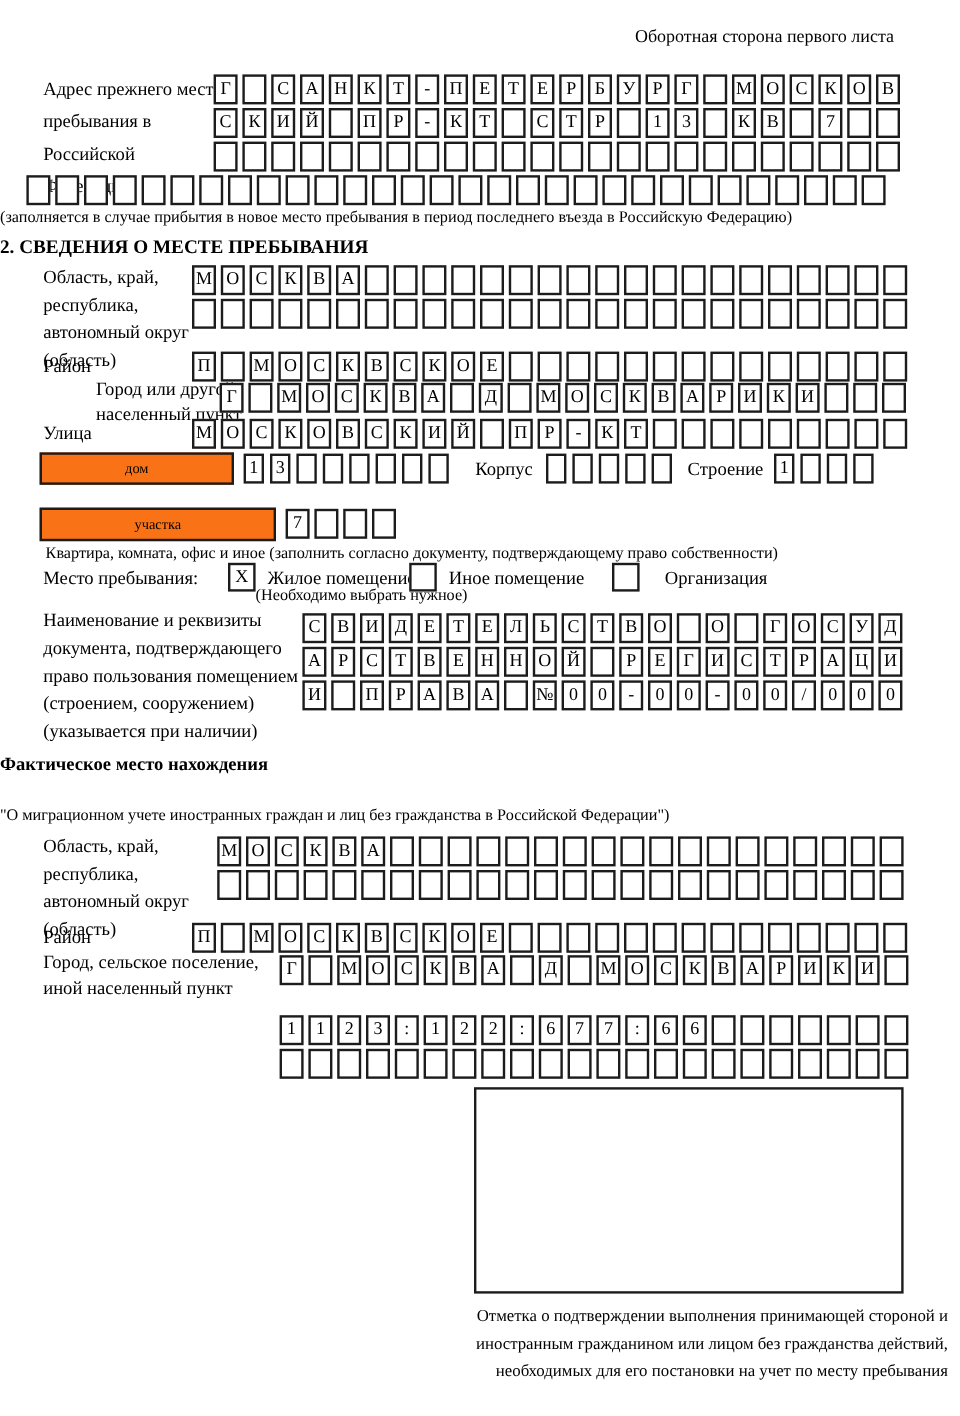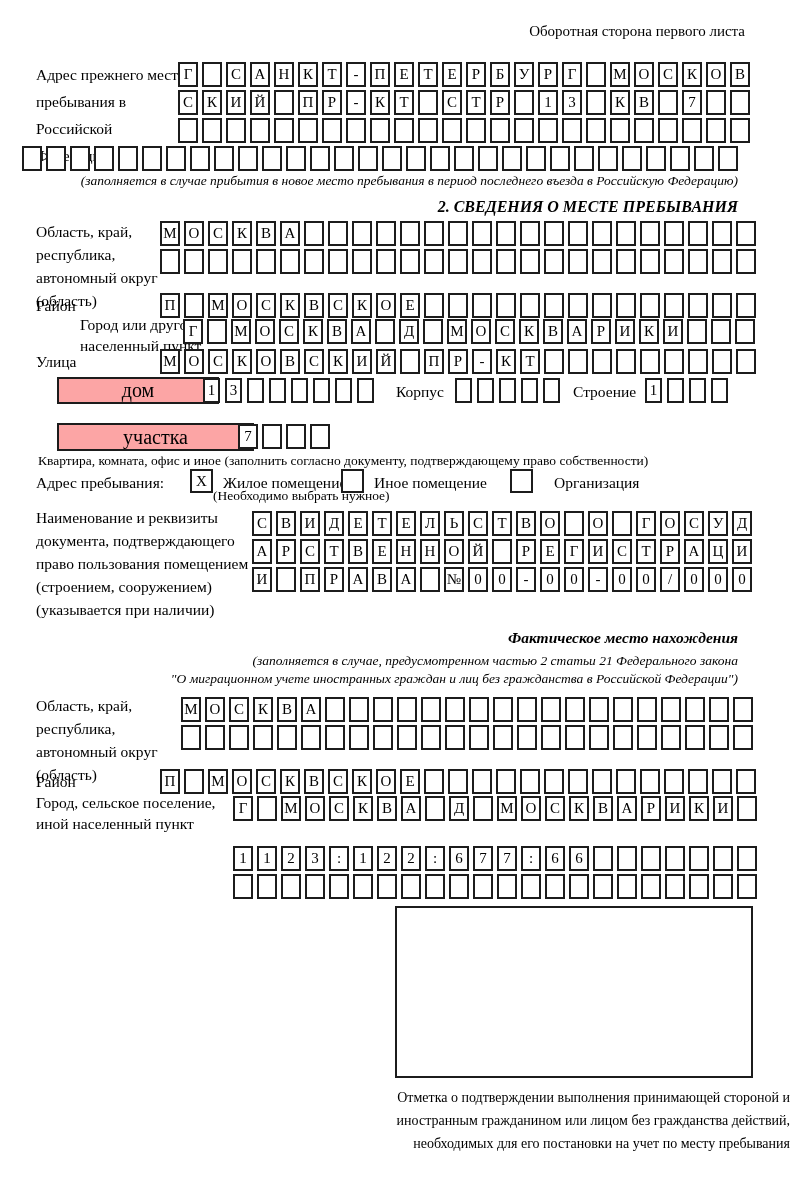--- a/index.html
+++ b/index.html
@@ -3,37 +3,37 @@
 <meta charset="utf-8">
 <style>
   html,body{margin:0;padding:0;background:#fff;}
   .page{
     position:relative;width:800px;height:1180px;background:#ffffff;color:#000;
     font-family:"Liberation Serif","DejaVu Serif",serif;overflow:hidden;
   }
   .abs{position:absolute;}
   .label{font-size:15.5px;line-height:23px;color:#000000;}
   .caption{font-size:13.5px;color:#000;}
-  .center{text-align:right;width:738px;left:0;font-style:italic;}
+  .center{text-align:left;width:738px;left:0;}
   .heading{font-weight:bold;font-size:16px;}
   .cellrow{white-space:nowrap;}
   .cell{
     display:inline-block;box-sizing:border-box;width:20px;height:25px;
     border:2px solid #1c1c1c;margin-right:4px;text-align:center;
     line-height:21px;font-size:15px;vertical-align:top;background:#fff;
   }
   .sm .cell{width:17px;margin-right:5px;}
   .checkbox{
     display:inline-block;box-sizing:border-box;width:23px;height:24px;
     border:2px solid #1c1c1c;text-align:center;line-height:20px;font-size:15px;
     vertical-align:top;background:#fff;
   }
   .fieldbox{
     box-sizing:border-box;border:2px solid #1c1c1c;display:flex;
-    align-items:center;justify-content:center;font-size:20px;background:#fca5a5;margin-left:24px;
+    align-items:center;justify-content:center;font-size:12px;background:#f97316;
   }
   .stampbox{box-sizing:border-box;border:2px solid #1c1c1c;background:#fff;}
   .lh21{line-height:21px;}
 </style>
 </head>
 <body>
 
 <div class="page">
 
   <div class="abs label" style="top:20px;right:55px;font-size:15px;">Оборотная сторона первого листа</div>
@@ -64,36 +64,35 @@
   <div class="abs cellrow sm" style="left:203px;top:378px;"><span class="cell">1</span><span class="cell">3</span><span class="cell"></span><span class="cell"></span><span class="cell"></span><span class="cell"></span><span class="cell"></span><span class="cell"></span></div>
   <div class="abs label" style="left:396px;top:380px;">Корпус</div>
   <div class="abs cellrow sm" style="left:455px;top:378px;"><span class="cell"></span><span class="cell"></span><span class="cell"></span><span class="cell"></span><span class="cell"></span></div>
   <div class="abs label" style="left:573px;top:380px;">Строение</div>
   <div class="abs cellrow sm" style="left:645px;top:378px;"><span class="cell">1</span><span class="cell"></span><span class="cell"></span><span class="cell"></span></div>
 
   <div class="abs fieldbox" style="left:33px;top:423px;width:197px;height:28px;">участка</div>
   <div class="abs cellrow" style="left:238px;top:424px;"><span class="cell">7</span><span class="cell"></span><span class="cell"></span><span class="cell"></span></div>
   <div class="abs caption" style="left:38px;top:453px;">Квартира, комната, офис и иное (заполнить согласно документу, подтверждающему право собственности)</div>
 
-  <div class="abs label" style="left:36px;top:471px;">Адрес пребывания:</div>
+  <div class="abs label" style="left:36px;top:471px;">Место пребывания:</div>
   <span class="abs checkbox" style="left:190px;top:469px;">X</span>
   <div class="abs label" style="left:223px;top:471px;">Жилое помещение</div>
   <span class="abs checkbox" style="left:341px;top:469px;"></span>
   <div class="abs label" style="left:374px;top:471px;">Иное помещение</div>
   <span class="abs checkbox" style="left:510px;top:469px;"></span>
   <div class="abs label" style="left:554px;top:471px;">Организация</div>
   <div class="abs caption" style="left:213px;top:488px;">(Необходимо выбрать нужное)</div>
 
   <div class="abs label" style="left:36px;top:506px;width:218px;">Наименование и реквизиты документа, подтверждающего право пользования помещением (строением, сооружением) (указывается при наличии)</div>
   <div class="abs cellrow" style="left:252px;top:511px;"><span class="cell">С</span><span class="cell">В</span><span class="cell">И</span><span class="cell">Д</span><span class="cell">Е</span><span class="cell">Т</span><span class="cell">Е</span><span class="cell">Л</span><span class="cell">Ь</span><span class="cell">С</span><span class="cell">Т</span><span class="cell">В</span><span class="cell">О</span><span class="cell"></span><span class="cell">О</span><span class="cell"></span><span class="cell">Г</span><span class="cell">О</span><span class="cell">С</span><span class="cell">У</span><span class="cell">Д</span></div>
   <div class="abs cellrow" style="left:252px;top:539px;"><span class="cell">А</span><span class="cell">Р</span><span class="cell">С</span><span class="cell">Т</span><span class="cell">В</span><span class="cell">Е</span><span class="cell">Н</span><span class="cell">Н</span><span class="cell">О</span><span class="cell">Й</span><span class="cell"></span><span class="cell">Р</span><span class="cell">Е</span><span class="cell">Г</span><span class="cell">И</span><span class="cell">С</span><span class="cell">Т</span><span class="cell">Р</span><span class="cell">А</span><span class="cell">Ц</span><span class="cell">И</span></div>
   <div class="abs cellrow" style="left:252px;top:567px;"><span class="cell">И</span><span class="cell"></span><span class="cell">П</span><span class="cell">Р</span><span class="cell">А</span><span class="cell">В</span><span class="cell">А</span><span class="cell"></span><span class="cell">№</span><span class="cell">0</span><span class="cell">0</span><span class="cell">-</span><span class="cell">0</span><span class="cell">0</span><span class="cell">-</span><span class="cell">0</span><span class="cell">0</span><span class="cell">/</span><span class="cell">0</span><span class="cell">0</span><span class="cell">0</span></div>
 
   <div class="abs heading center" style="top:629px;font-size:15.5px;">Фактическое место нахождения</div>
-  <div class="abs caption center" style="top:653px;">(заполняется в случае, предусмотренном частью 2 статьи 21 Федерального закона</div>
   <div class="abs caption center" style="top:671px;">"О миграционном учете иностранных граждан и лиц без гражданства в Российской Федерации")</div>
 
   <div class="abs label" style="left:36px;top:694px;width:150px;">Область, край, республика, автономный округ (область)</div>
   <div class="abs cellrow" style="left:181px;top:697px;"><span class="cell">М</span><span class="cell">О</span><span class="cell">С</span><span class="cell">К</span><span class="cell">В</span><span class="cell">А</span><span class="cell"></span><span class="cell"></span><span class="cell"></span><span class="cell"></span><span class="cell"></span><span class="cell"></span><span class="cell"></span><span class="cell"></span><span class="cell"></span><span class="cell"></span><span class="cell"></span><span class="cell"></span><span class="cell"></span><span class="cell"></span><span class="cell"></span><span class="cell"></span><span class="cell"></span><span class="cell"></span></div>
   <div class="abs cellrow" style="left:181px;top:725px;"><span class="cell"></span><span class="cell"></span><span class="cell"></span><span class="cell"></span><span class="cell"></span><span class="cell"></span><span class="cell"></span><span class="cell"></span><span class="cell"></span><span class="cell"></span><span class="cell"></span><span class="cell"></span><span class="cell"></span><span class="cell"></span><span class="cell"></span><span class="cell"></span><span class="cell"></span><span class="cell"></span><span class="cell"></span><span class="cell"></span><span class="cell"></span><span class="cell"></span><span class="cell"></span><span class="cell"></span></div>
 
   <div class="abs label" style="left:36px;top:770px;">Район</div>
   <div class="abs cellrow" style="left:160px;top:769px;"><span class="cell">П</span><span class="cell"></span><span class="cell">М</span><span class="cell">О</span><span class="cell">С</span><span class="cell">К</span><span class="cell">В</span><span class="cell">С</span><span class="cell">К</span><span class="cell">О</span><span class="cell">Е</span><span class="cell"></span><span class="cell"></span><span class="cell"></span><span class="cell"></span><span class="cell"></span><span class="cell"></span><span class="cell"></span><span class="cell"></span><span class="cell"></span><span class="cell"></span><span class="cell"></span><span class="cell"></span><span class="cell"></span><span class="cell"></span></div>
 
   <div class="abs label lh21" style="left:36px;top:792px;width:195px;">Город, сельское поселение, иной населенный пункт</div>

